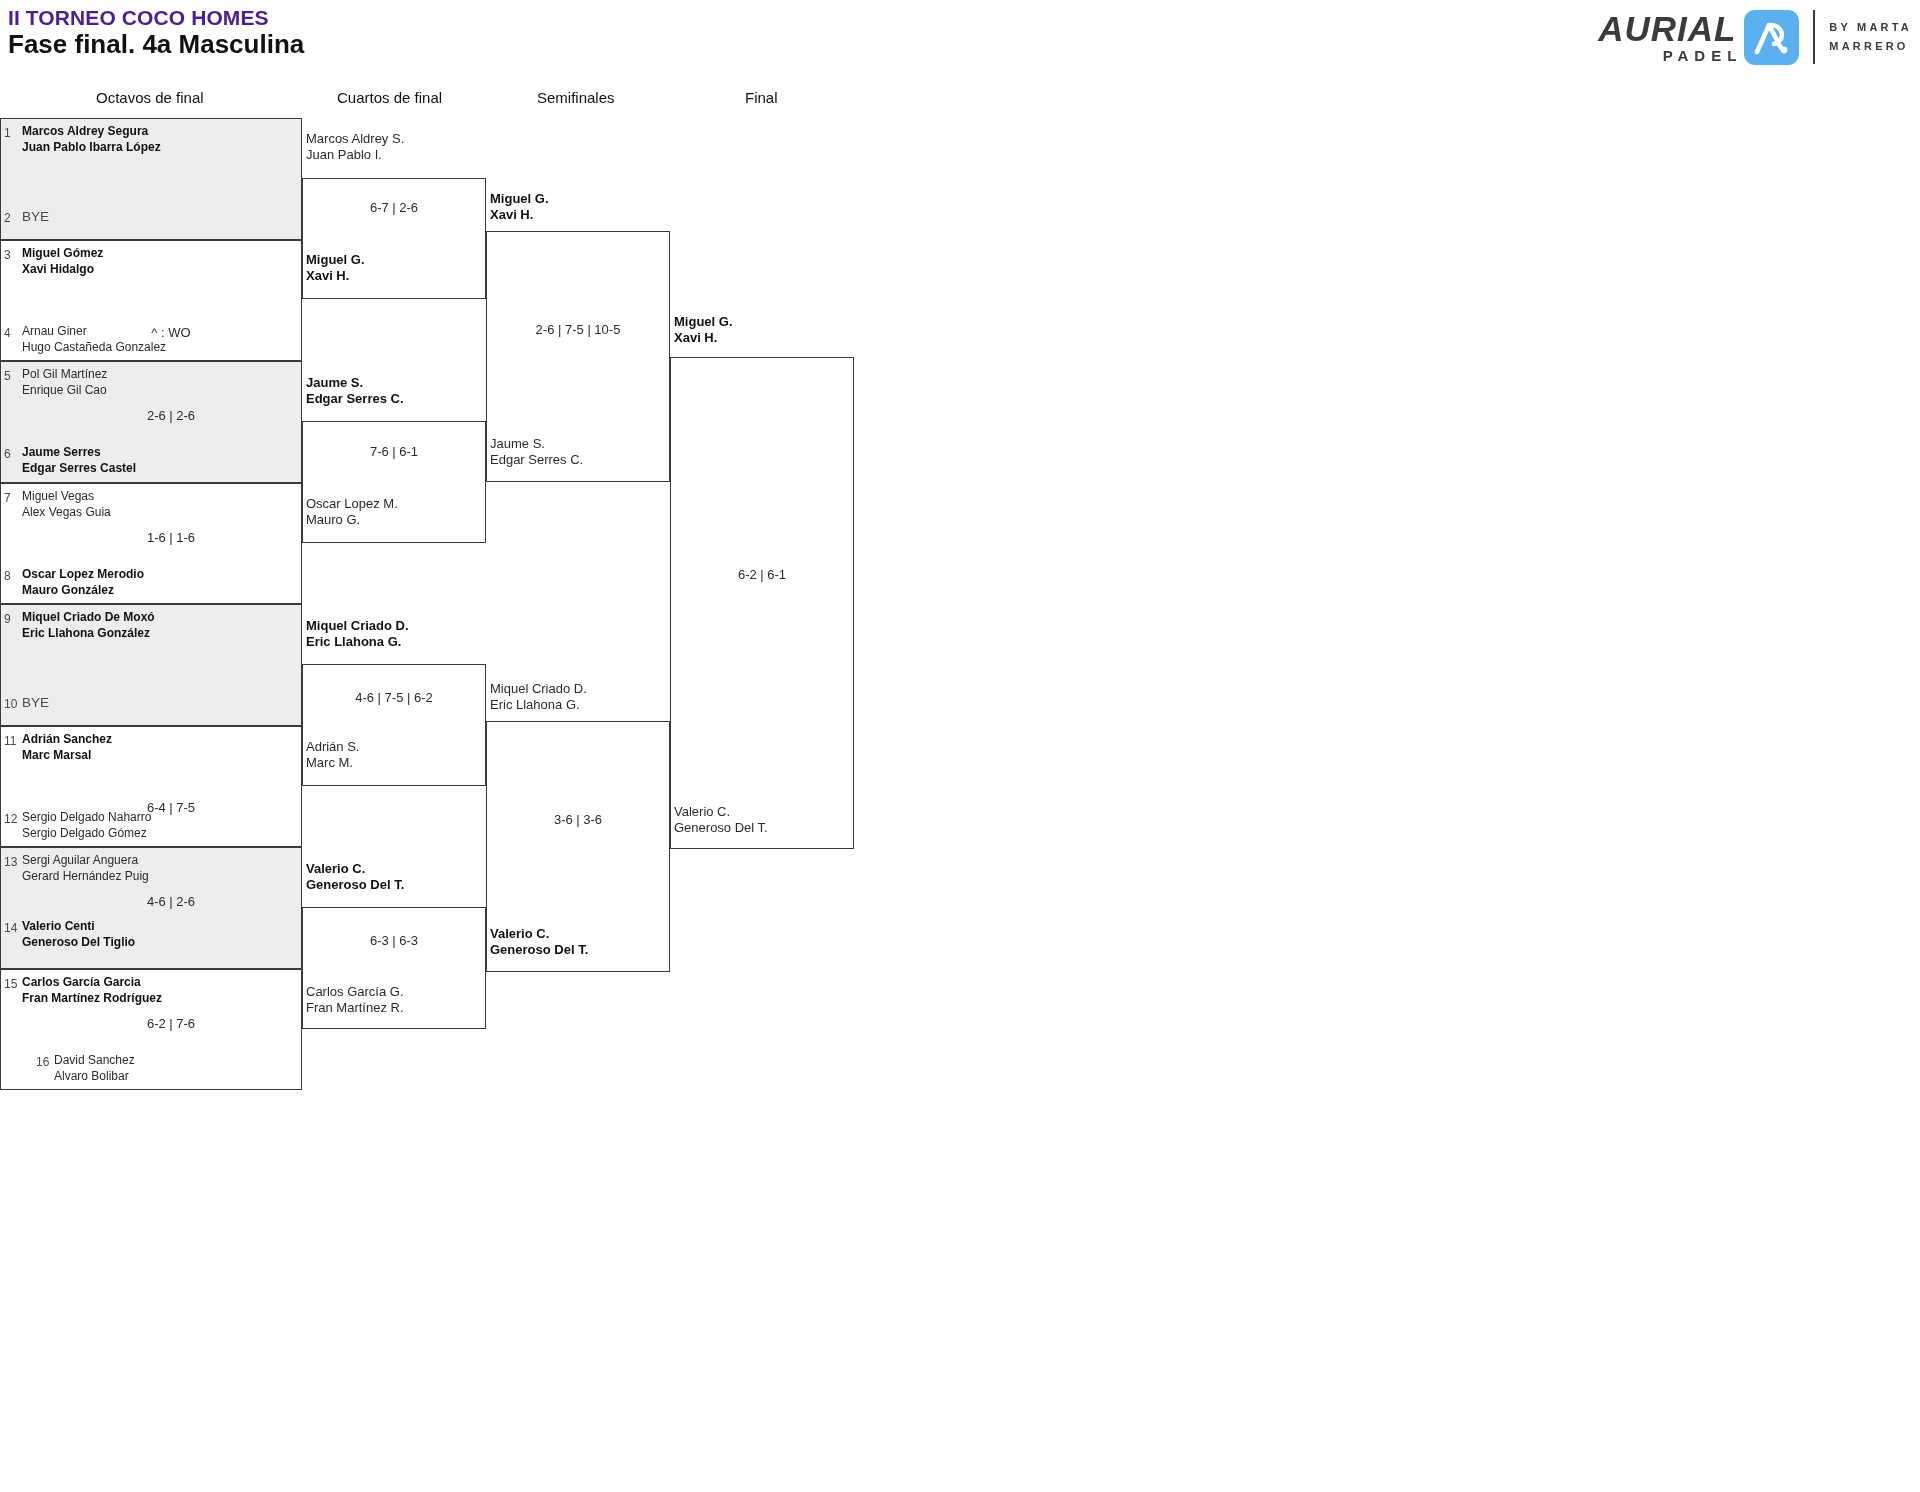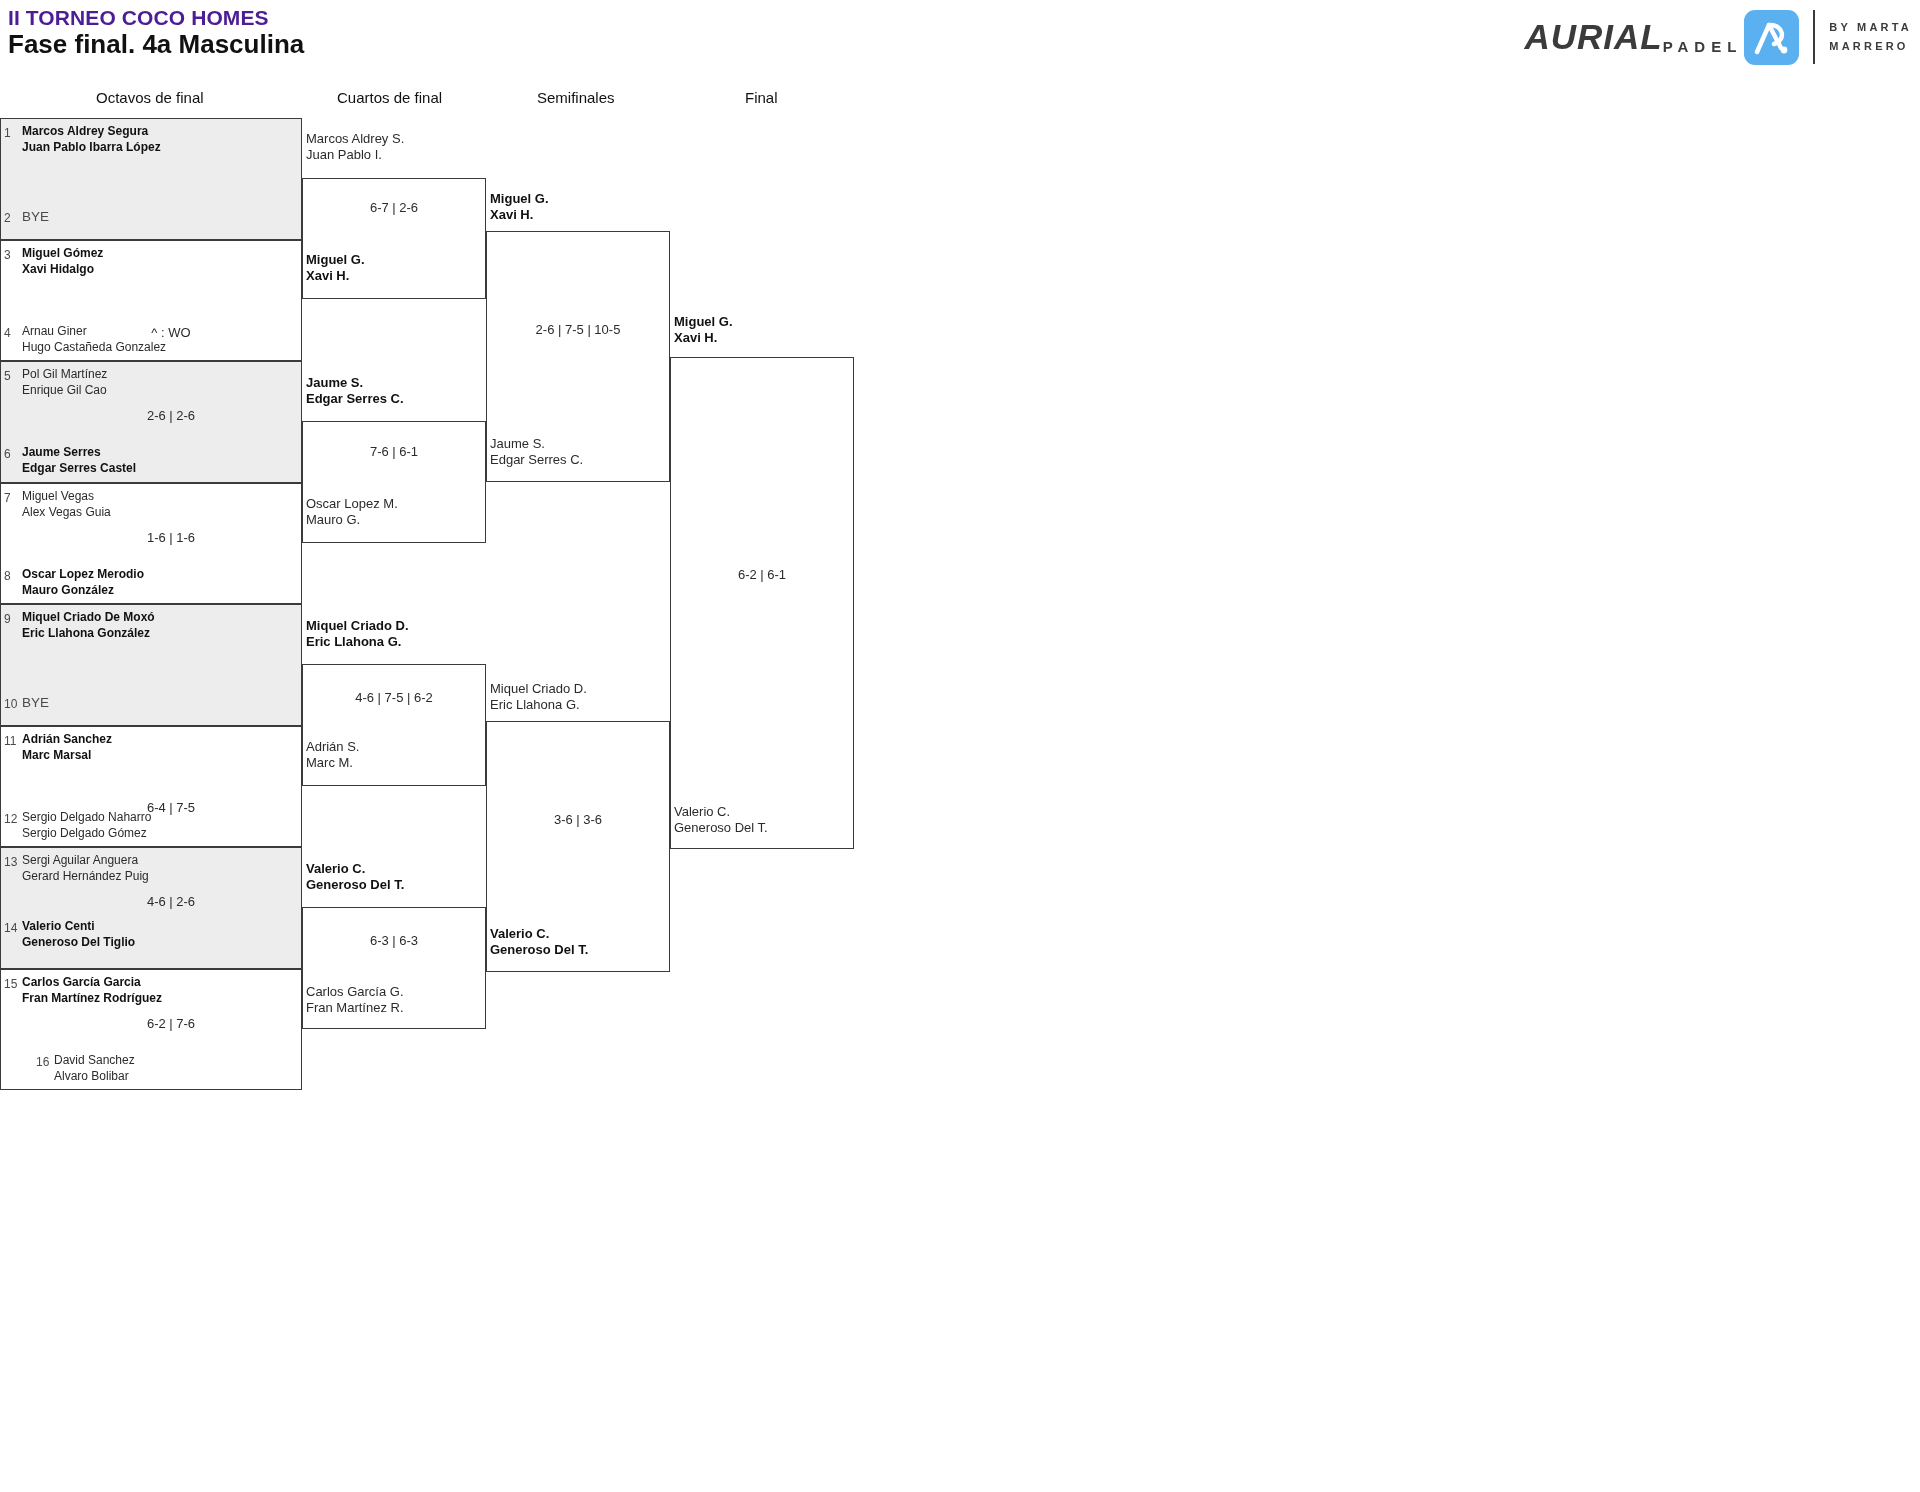--- a/index.html
+++ b/index.html
@@ -48,21 +48,21 @@
   #logo {
     position: absolute;
     right: 8px;
     top: 6px;
     display: flex;
     align-items: center;
     height: 62px;
   }
   #logo-wordmark {
     display: flex;
-    flex-direction: row;
+    flex-direction: column;
     align-items: flex-end;
     justify-content: center;
     margin-right: 8px;
   }
   #logo-aurial {
     font-size: 35px;
     font-weight: bold;
     font-style: italic;
     letter-spacing: 1px;
     color: #3b3b3b;

